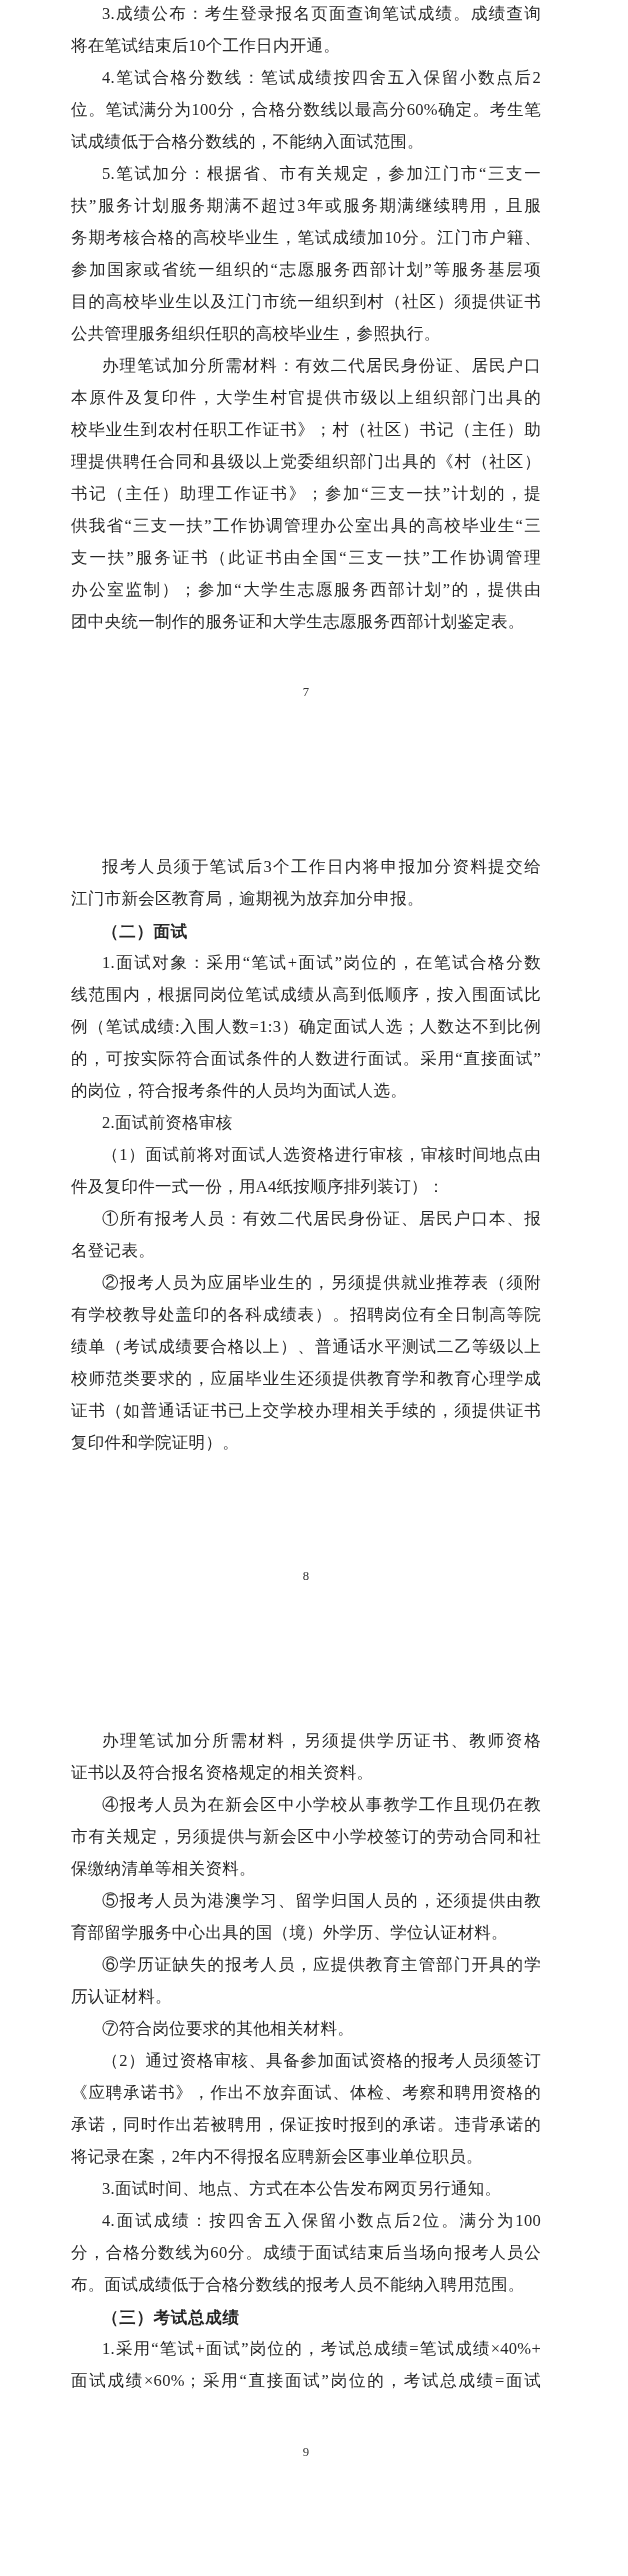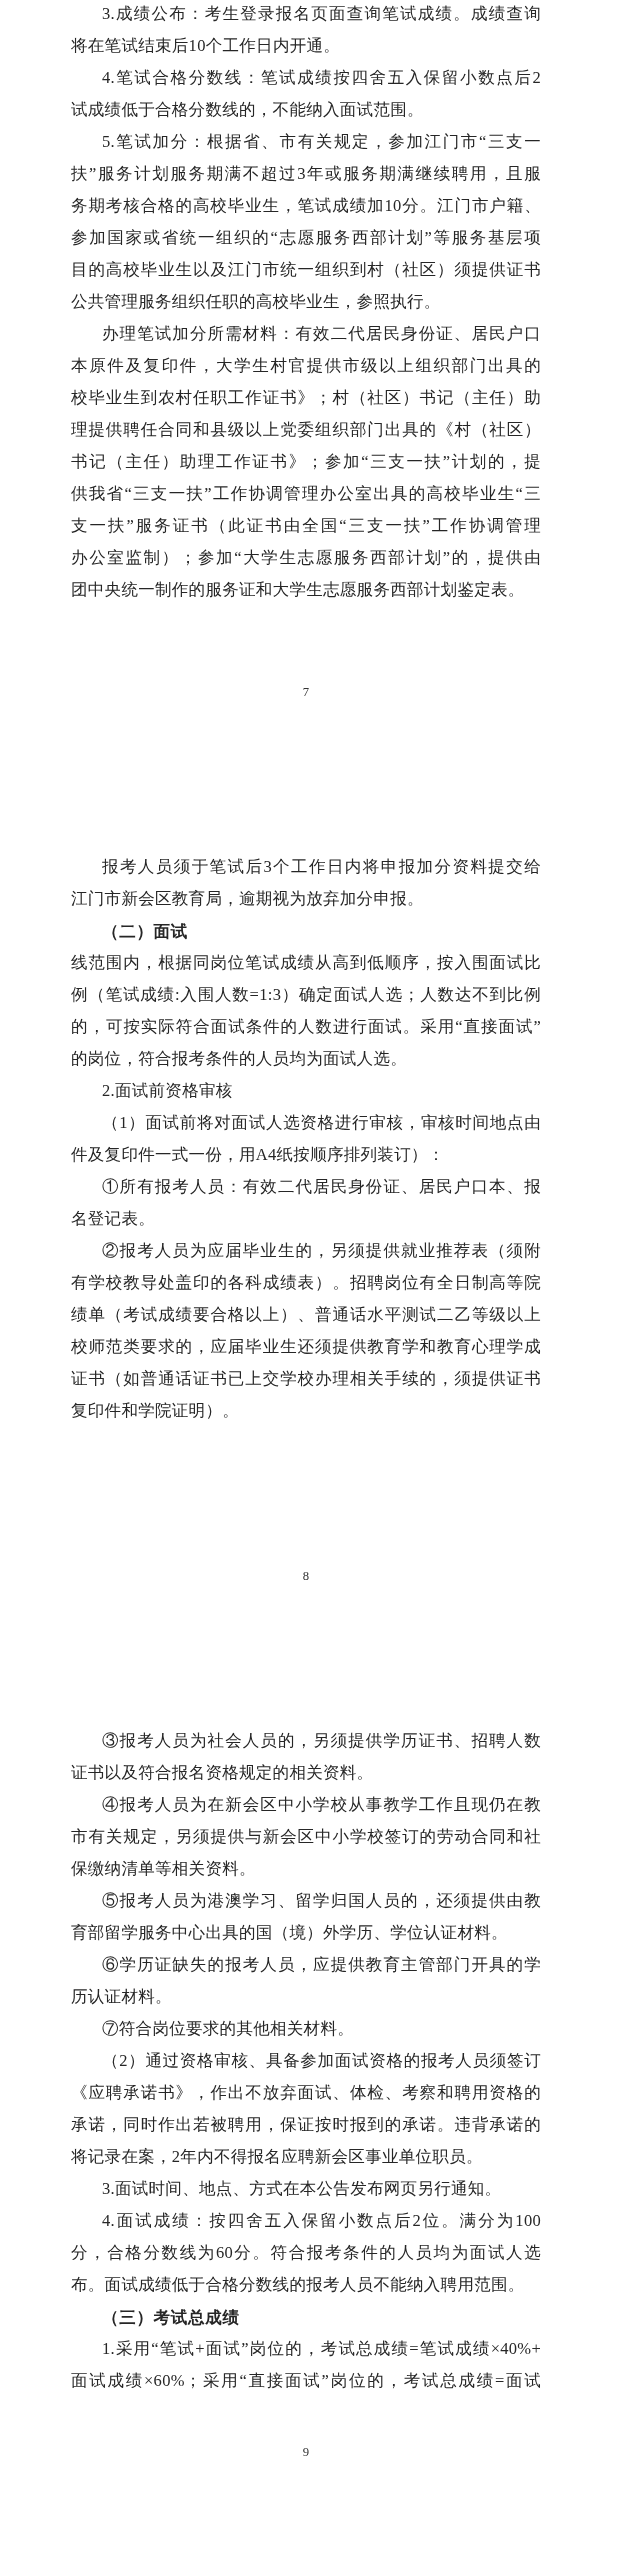--- a/index.html
+++ b/index.html
@@ -49,20 +49,21 @@
 </style>
 </head>
 <body>
 
 <div class="doc">
 
   <section class="page-block" id="page-0" style="top:-2.2px">
       <div class="line ind">3.成绩公布：考生登录报名页面查询笔试成绩。成绩查询</div>
       <div class="line end">将在笔试结束后10个工作日内开通。</div>
       <div class="line ind">4.笔试合格分数线：笔试成绩按四舍五入保留小数点后2</div>
+      <div class="line">位。笔试满分为100分，合格分数线以最高分60%确定。考生笔</div>
       <div class="line end">试成绩低于合格分数线的，不能纳入面试范围。</div>
       <div class="line ind">5.笔试加分：根据省、市有关规定，参加江门市“三支一</div>
       <div class="line">扶”服务计划服务期满不超过3年或服务期满继续聘用，且服</div>
       <div class="line">务期考核合格的高校毕业生，笔试成绩加10分。江门市户籍、</div>
       <div class="line">参加国家或省统一组织的“志愿服务西部计划”等服务基层项</div>
       <div class="line">目的高校毕业生以及江门市统一组织到村（社区）须提供证书</div>
       <div class="line end">公共管理服务组织任职的高校毕业生，参照执行。</div>
       <div class="line ind">办理笔试加分所需材料：有效二代居民身份证、居民户口</div>
       <div class="line">本原件及复印件，大学生村官提供市级以上组织部门出具的《高</div>
       <div class="line">校毕业生到农村任职工作证书》；村（社区）书记（主任）助</div>
@@ -72,56 +73,57 @@
       <div class="line">支一扶”服务证书（此证书由全国“三支一扶”工作协调管理</div>
       <div class="line">办公室监制）；参加“大学生志愿服务西部计划”的，提供由</div>
       <div class="line end">团中央统一制作的服务证和大学生志愿服务西部计划鉴定表。</div>
     </section>
   <div class="page-num" style="top:684px">7</div>
 
   <section class="page-block" id="page-1" style="top:851px">
       <div class="line ind">报考人员须于笔试后3个工作日内将申报加分资料提交给</div>
       <div class="line end">江门市新会区教育局，逾期视为放弃加分申报。</div>
       <div class="line ind end bold">（二）面试</div>
+      <div class="line ind">1.面试对象：采用“笔试+面试”岗位的，在笔试合格分数</div>
       <div class="line">线范围内，根据同岗位笔试成绩从高到低顺序，按入围面试比</div>
       <div class="line">例（笔试成绩:入围人数=1:3）确定面试人选；人数达不到比例</div>
       <div class="line">的，可按实际符合面试条件的人数进行面试。采用“直接面试”</div>
       <div class="line end">的岗位，符合报考条件的人员均为面试人选。</div>
       <div class="line ind end">2.面试前资格审核</div>
       <div class="line ind">（1）面试前将对面试人选资格进行审核，审核时间地点由</div>
       <div class="line end">件及复印件一式一份，用A4纸按顺序排列装订）：</div>
       <div class="line ind">①所有报考人员：有效二代居民身份证、居民户口本、报</div>
       <div class="line end">名登记表。</div>
       <div class="line ind">②报考人员为应届毕业生的，另须提供就业推荐表（须附</div>
       <div class="line">有学校教导处盖印的各科成绩表）。招聘岗位有全日制高等院</div>
       <div class="line">绩单（考试成绩要合格以上）、普通话水平测试二乙等级以上</div>
       <div class="line">校师范类要求的，应届毕业生还须提供教育学和教育心理学成</div>
       <div class="line">证书（如普通话证书已上交学校办理相关手续的，须提供证书</div>
       <div class="line end">复印件和学院证明）。</div>
     </section>
   <div class="page-num" style="top:1568px">8</div>
 
   <section class="page-block" id="page-2" style="top:1725px">
-      <div class="line ind">③报考人员为社会人员的，另须提供学历证书、招聘人数</div>
+      <div class="line ind">办理笔试加分所需材料，另须提供学历证书、教师资格</div>
       <div class="line end">证书以及符合报名资格规定的相关资料。</div>
       <div class="line ind">④报考人员为在新会区中小学校从事教学工作且现仍在教</div>
       <div class="line">市有关规定，另须提供与新会区中小学校签订的劳动合同和社</div>
       <div class="line end">保缴纳清单等相关资料。</div>
       <div class="line ind">⑤报考人员为港澳学习、留学归国人员的，还须提供由教</div>
       <div class="line end">育部留学服务中心出具的国（境）外学历、学位认证材料。</div>
       <div class="line ind">⑥学历证缺失的报考人员，应提供教育主管部门开具的学</div>
       <div class="line end">历认证材料。</div>
       <div class="line ind end">⑦符合岗位要求的其他相关材料。</div>
       <div class="line ind">（2）通过资格审核、具备参加面试资格的报考人员须签订</div>
       <div class="line">《应聘承诺书》，作出不放弃面试、体检、考察和聘用资格的</div>
       <div class="line">承诺，同时作出若被聘用，保证按时报到的承诺。违背承诺的</div>
       <div class="line end">将记录在案，2年内不得报名应聘新会区事业单位职员。</div>
       <div class="line ind end">3.面试时间、地点、方式在本公告发布网页另行通知。</div>
       <div class="line ind">4.面试成绩：按四舍五入保留小数点后2位。满分为100</div>
-      <div class="line">分，合格分数线为60分。符合报考条件的人员均为面试人选</div>
+      <div class="line">分，合格分数线为60分。成绩于面试结束后当场向报考人员公</div>
       <div class="line end">布。面试成绩低于合格分数线的报考人员不能纳入聘用范围。</div>
       <div class="line ind end bold">（三）考试总成绩</div>
       <div class="line ind">1.采用“笔试+面试”岗位的，考试总成绩=笔试成绩×40%+</div>
       <div class="line">面试成绩×60%；采用“直接面试”岗位的，考试总成绩=面试</div>
     </section>
   <div class="page-num" style="top:2444px">9</div>
 
 </div>
 
 

